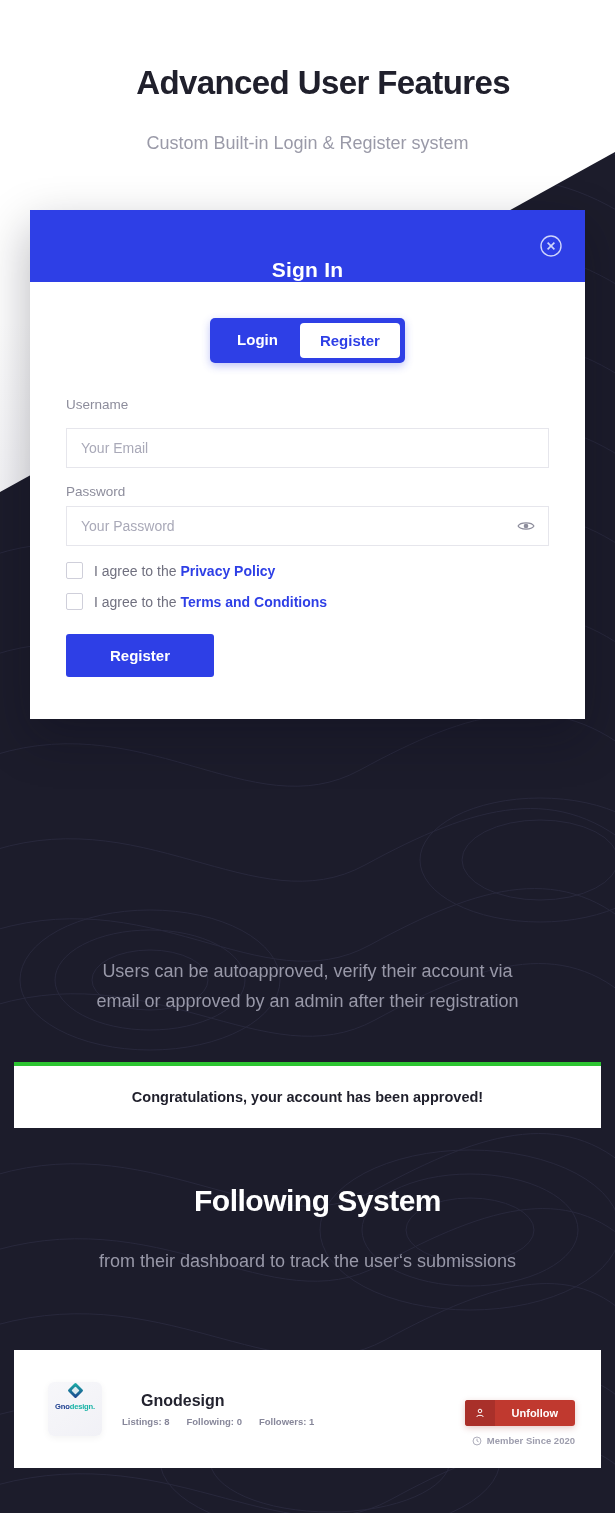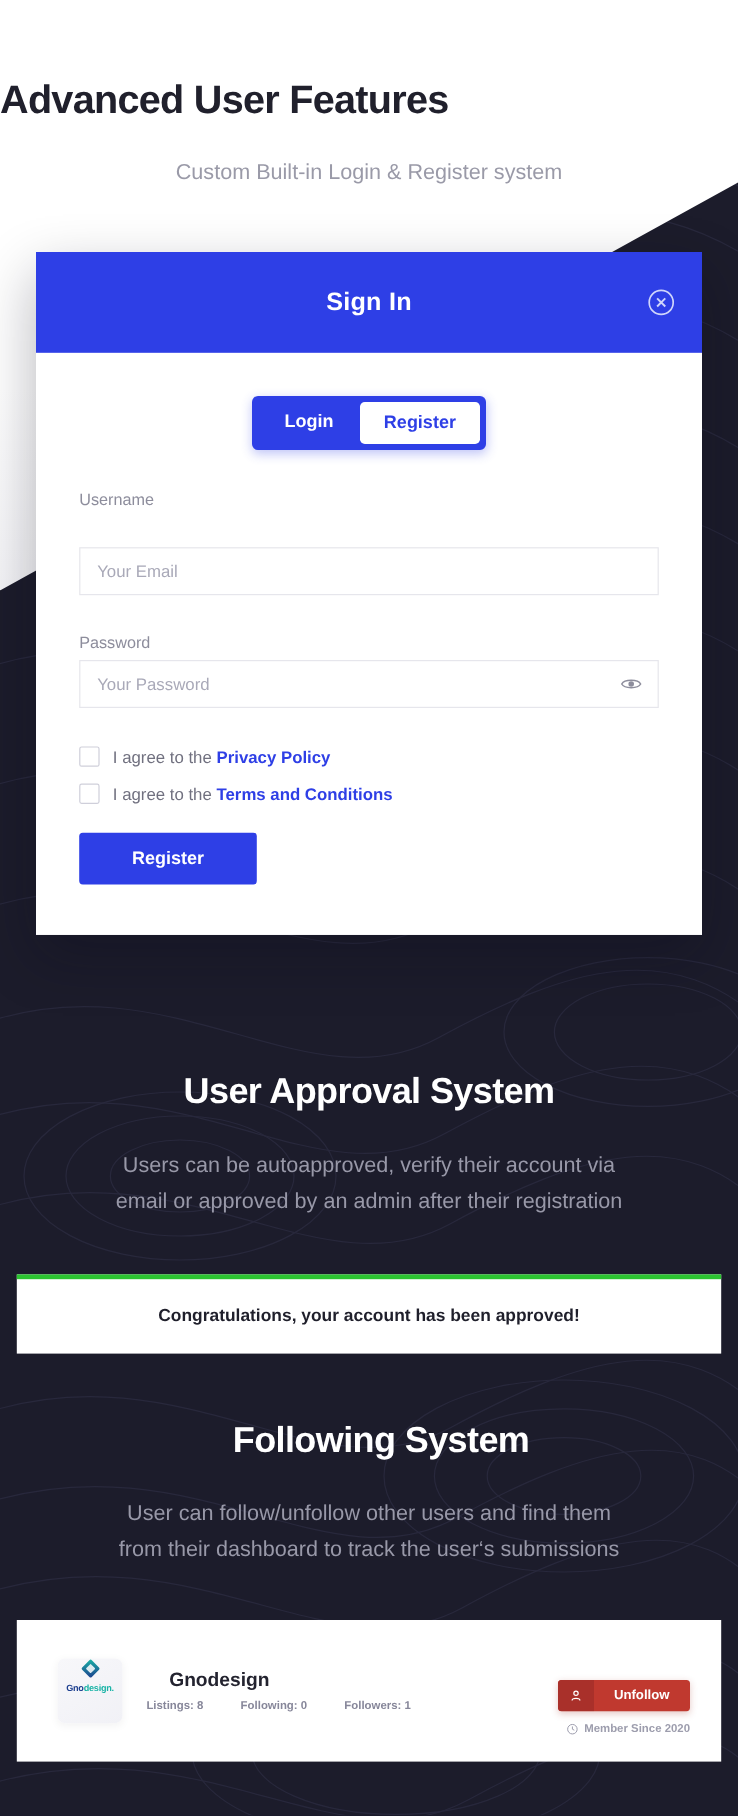--- a/index.html
+++ b/index.html
@@ -20,37 +20,37 @@
   .topo { position: absolute; left: 0; top: 0; width: 615px; height: 1513px; opacity: .55; }
 
   
   .hero {
     position: absolute; left: 0; top: 0; width: 615px; height: 520px;
     background: linear-gradient(180deg,#ffffff 0%,#ffffff 62%,#f3f3f6 100%);
     -webkit-clip-path: polygon(0 0, 615px 0, 615px 152px, 0 492px);
     clip-path: polygon(0 0, 615px 0, 615px 152px, 0 492px);
   }
   .hero-title {
-    position: absolute; top: 64px; left: 0; width: 510px; text-align: left;
+    position: absolute; top: 64px; left: 0; width: 510px; text-align: right;
     font-size: 33px; font-weight: 700; color: #20202c; letter-spacing: -0.6px;
   }
   .hero-sub {
     position: absolute; top: 133px; left: 0; width: 615px; text-align: center;
     font-size: 18px; color: #9a9aa8; font-weight: 400;
   }
 
   
   .modal {
     position: absolute; left: 30px; top: 210px; width: 555px;
     background: #fff;
     box-shadow: 0 18px 46px rgba(10,10,25,.30);
   }
   .modal-head {
-    position: relative; height: 84px; background: #2e3fe6;
-    display: flex; align-items: center; justify-content: center;
+    position: relative; height: 72px; background: #2e3fe6;
+    display: flex; align-items: flex-end; justify-content: center;
   }
   .modal-title { color: #fff; font-size: 21px; font-weight: 700; letter-spacing: .2px; }
   .close-icon {
     position: absolute; right: 22px; top: 50%; transform: translateY(-50%);
     width: 24px; height: 24px; cursor: pointer;
   }
   .modal-body { padding: 36px 36px 42px 36px; background:#fff; }
 
   
   .toggle-wrap { display: flex; justify-content: center; margin-bottom: 34px; }
@@ -61,21 +61,21 @@
   .toggle-login {
     color: #fff; font-size: 15px; font-weight: 600;
     padding: 8px 22px; cursor: pointer;
   }
   .toggle-register {
     background: #fff; color: #2e3fe6; font-size: 15px; font-weight: 600;
     padding: 9px 20px; border-radius: 4px; cursor: pointer;
   }
 
   
-  .field { margin-bottom: 32px; }
+  .field { margin-bottom: 16px; }
   .field-label { font-size: 13.5px; color: #8d8d9c; margin-bottom: 7px; }
   .input-shell { position: relative; }
   .input-shell input {
     width: 100%; height: 40px; border: 1px solid #e6e6ec; background: #fff;
     font-size: 14px; color: #3a3a4a; padding: 0 14px;
     font-family: "Liberation Sans", sans-serif; outline: none;
   }
   .input-shell input::placeholder { color: #a9a9b8; }
   .eye-icon {
     position: absolute; right: 14px; top: 50%; transform: translateY(-50%);
@@ -128,21 +128,21 @@
     background: linear-gradient(145deg,#f7f7fa 0%,#f1f1f6 100%);
     display: flex; flex-direction: column; align-items: center; justify-content: flex-start;
     box-shadow: 0 2px 7px rgba(0,0,0,.05);
   }
   .logo-mark { width: 17px; height: 17px; margin-bottom: 3px; }
   .logo-word { font-size: 7.6px; font-weight: 700; letter-spacing: -.2px; white-space: nowrap; }
   .logo-word .a { color: #1d3f8f; }
   .logo-word .b { color: #19b3a6; }
   .user-meta { margin-left: 20px; }
   .user-name { font-size: 16px; font-weight: 700; color: #23232f; margin-bottom: 6px; margin-left: 19px; }
-  .user-stats { display: flex; gap: 31px; }
+  .user-stats { display: flex; gap: 17px; }
   .user-stats span { font-size: 9.5px; color: #87879a; font-weight: 600; }
   .card-right { margin-left: auto; display: flex; flex-direction: column; align-items: flex-end; }
   .unfollow-btn {
     display: flex; align-items: center; background: #c0392f;
     border-radius: 3px; overflow: hidden; cursor: pointer; border: none;
     box-shadow: 0 2px 6px rgba(150,40,30,.25);
     margin-top: 28px;
   }
   .unfollow-icon {
     background: #a9302a; padding: 7px 9px; display: flex;
@@ -254,33 +254,31 @@
         <span class="cbox"></span>
         <span class="check-text">
           <span>I agree to the </span><a>Terms and Conditions</a>
         </span>
       </div>
 
       <button class="register-btn">Register</button>
     </div>
   </div>
 
-  <div class="section-title" style="top:893px;">User Approval System</div>
   <div class="section-sub" style="top:956px;">
     <div>Users can be autoapproved, verify their account via</div>
     <div>email or approved by an admin after their registration</div>
   </div>
 
   <div class="notice">
     <div class="notice-text">Congratulations, your account has been approved!</div>
   </div>
 
   <div class="section-title" style="top:1184px;padding-left:20px;">Following System</div>
   <div class="section-sub" style="top:1246px;">
-    <div>User can follow/unfollow other users and find them</div>
     <div>from their dashboard to track the user‘s submissions</div>
   </div>
 
   <div class="follow-card">
     <div class="logo-tile">
       <svg class="logo-mark" viewBox="0 0 24 24">
         <defs>
           <linearGradient id="gnog" x1="0" y1="0" x2="1" y2="1">
             <stop offset="0" stop-color="#19b3a6"></stop>
             <stop offset="1" stop-color="#1d3f8f"></stop>

